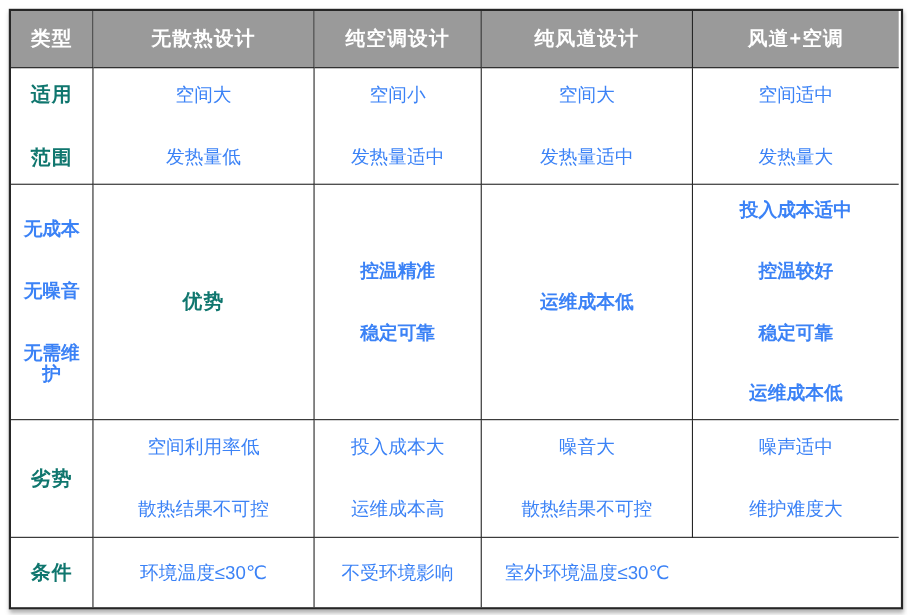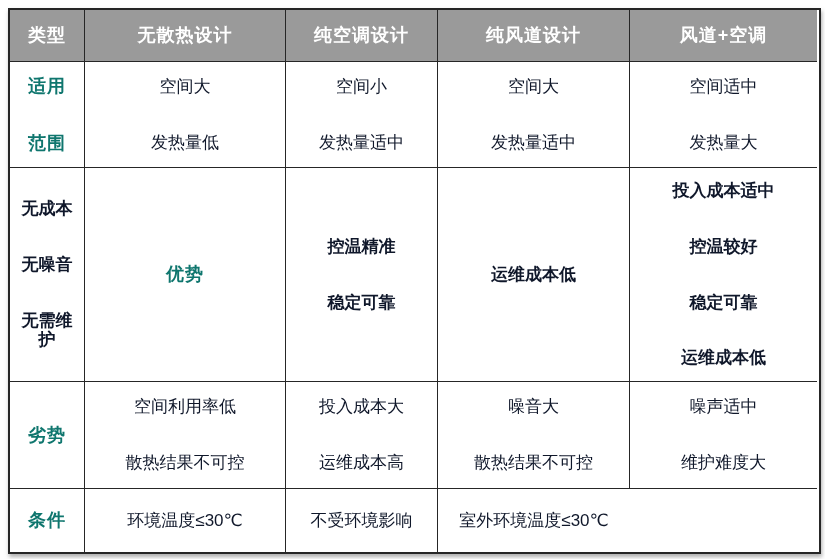--- a/index.html
+++ b/index.html
@@ -32,21 +32,21 @@
   .cell {
     border-right: 1px solid #262626;
     border-bottom: 1px solid #262626;
     box-sizing: border-box;
     display: flex;
     flex-direction: column;
     align-items: center;
     justify-content: center;
     gap: 36px;
     text-align: center;
-    color: #0f172a;
+    color: #3b82f6;
     font-size: 17px;
     line-height: 1.15;
     padding: 2px 4px;
     overflow: hidden;
   }
   .cell:last-child { border-right: none; }
   .row:last-child .cell { border-bottom: none; }
 
   .header-row .cell {
     background: #9a9a9a;

